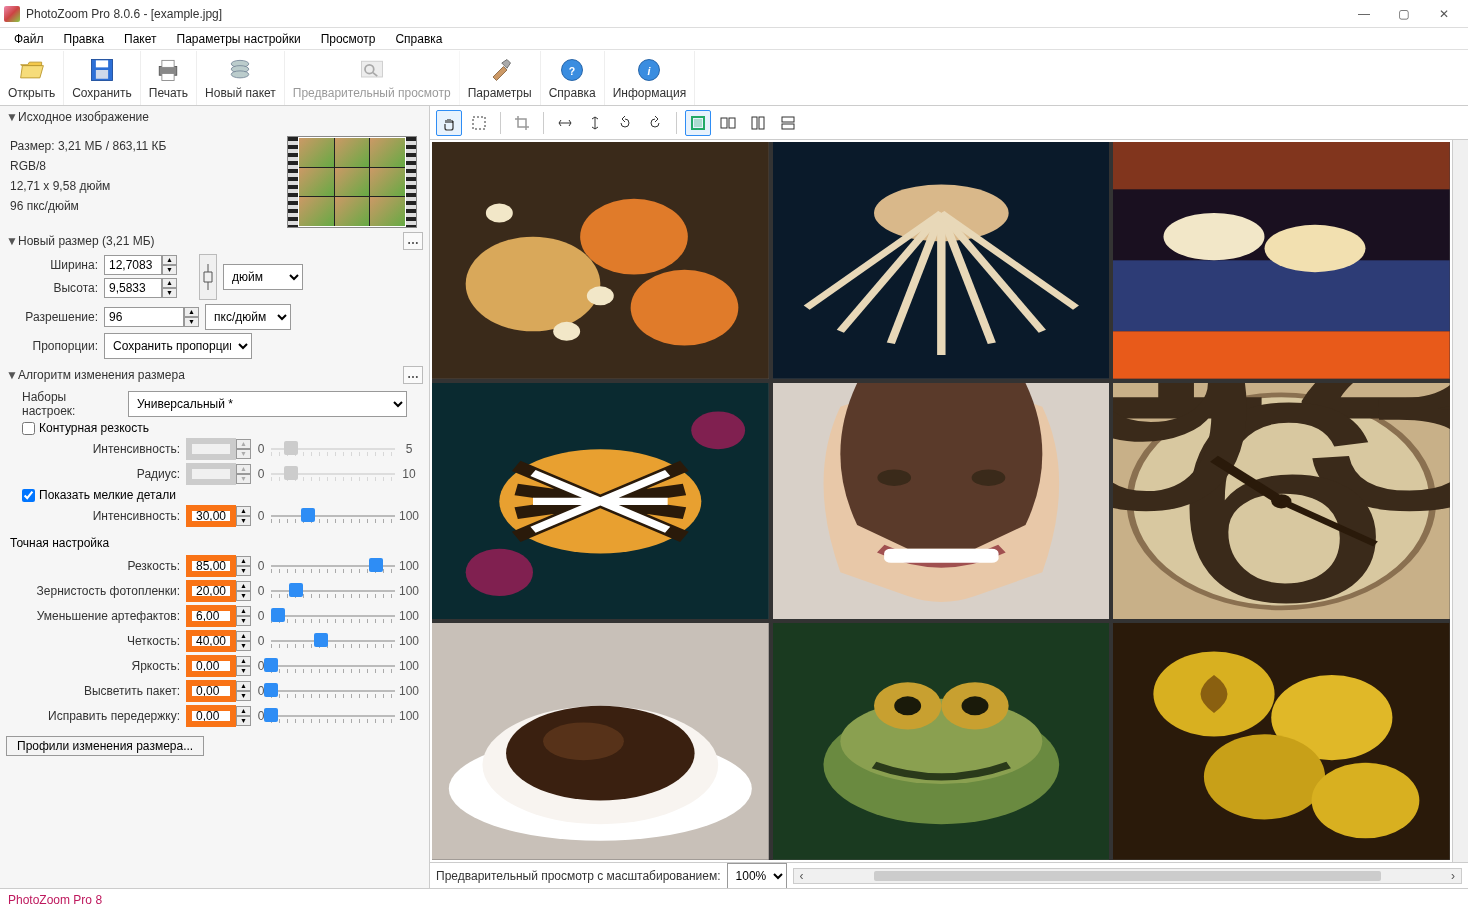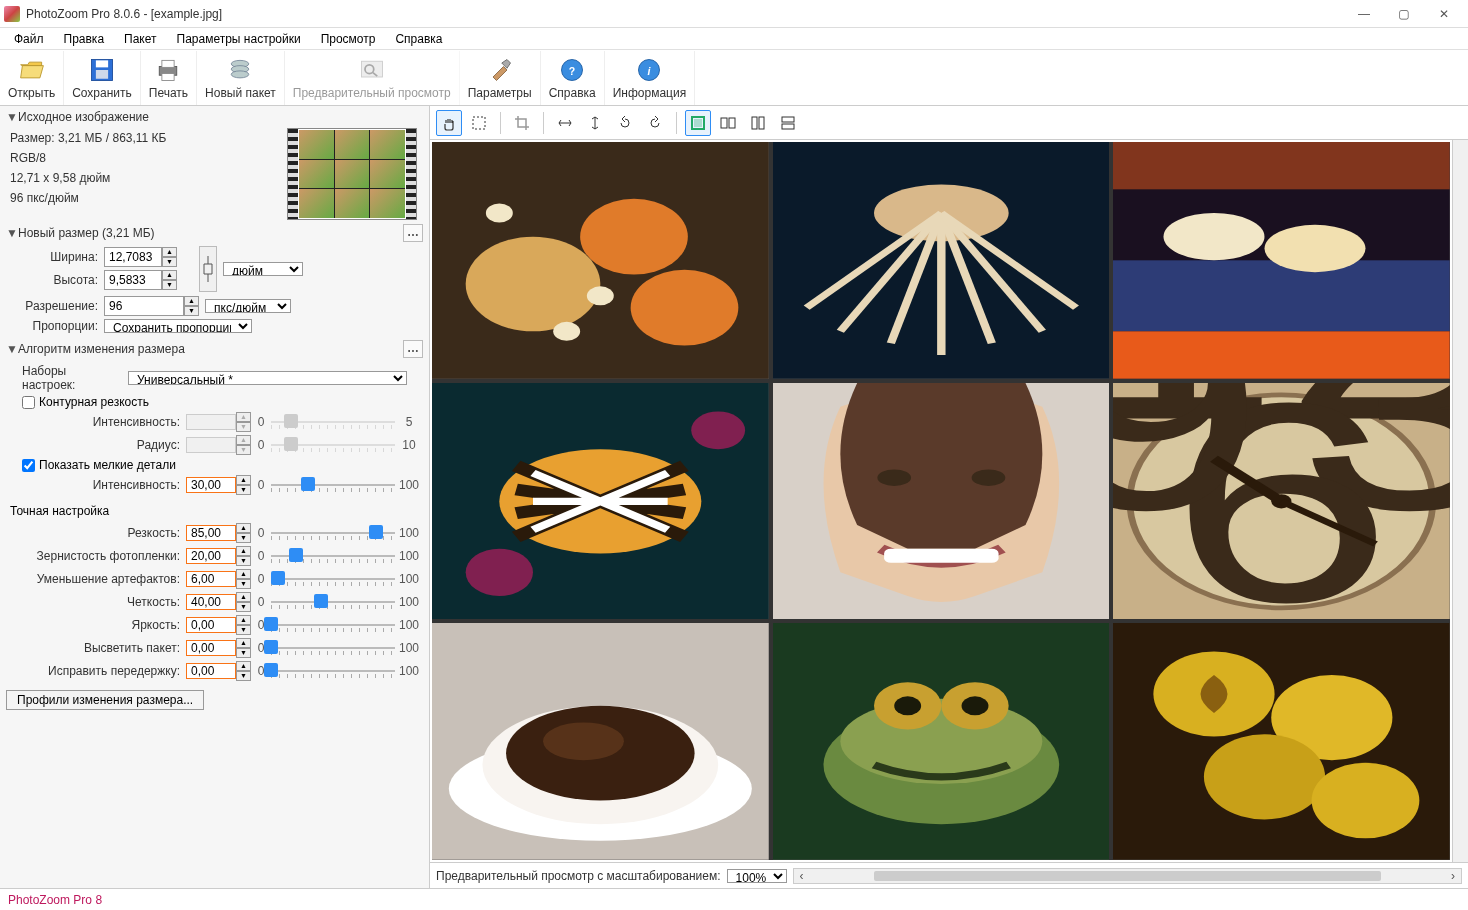--- a/index.html
+++ b/index.html
@@ -20,43 +20,43 @@
 .toolbar-main .tbtn span { color: #333; white-space: nowrap; }
 
 .workspace { flex: 1; display: flex; background: #fff; min-height: 0; }
 
 .sidebar { width: 430px; background: #f6f6f6; border-right: 1px solid #ccc; overflow-y: auto; overflow-x: hidden; padding: 0 6px 6px 6px; }
 .section-hdr { display: flex; align-items: center; padding: 4px 0 2px 0; color: #333; font-weight: normal; }
 .section-hdr .collapse { width: 12px; text-align: center; cursor: pointer; color:#555; }
 .section-hdr .hdrtxt { flex: 1; }
 .section-hdr .ellipsis-btn { width: 20px; height: 18px; border: 1px solid #bbb; background: #fafafa; text-align: center; line-height: 14px; cursor: pointer; font-weight:bold; color:#555; }
 
-.info-block { display: flex; }
+.info-block { display: flex; margin-top: 8px; }
 .info-left { flex: 1; padding: 2px 0 8px 4px; color: #333; line-height: 20px; }
 .thumb { width: 130px; height: 92px; border: 1px solid #888; background: #444; position: relative; margin-right: 6px; margin-top: 2px; }
 .thumb .filmstrip { position: absolute; top:0; bottom:0; width:10px; background: repeating-linear-gradient(#222 0,#222 4px,#ddd 4px,#ddd 8px); }
 .thumb .filmstrip.left{left:0;} .thumb .filmstrip.right{right:0;}
 .thumb .grid3 { position:absolute; left:10px; right:10px; top:0; bottom:0; display:grid; grid-template-columns:repeat(3,1fr); grid-template-rows:repeat(3,1fr); gap:1px; background:#222; border:1px solid #fff;}
 .thumb .grid3 div{ background: linear-gradient(135deg,#c96,#6a4); }
 
 .formrow { display: flex; align-items: center; margin: 3px 16px; }
 .formrow .lbl { width: 82px; text-align: right; padding-right: 6px; color: #333; }
 .formrow .lbl-wide { width: 118px; text-align: right; padding-right: 6px; color: #333; }
 .formrow input[type=text] { width: 58px; height: 20px; border: 1px solid #999; padding: 0 4px; background:#fff; }
 .spin { width: 15px; display: flex; flex-direction: column; }
 .spin button { width: 15px; height: 10px; border: 1px solid #999; background: #eee; font-size: 7px; line-height: 6px; padding: 0; cursor: pointer; }
 .link-btn { width: 18px; height: 46px; border: 1px solid #bbb; background: #f0f0f0; margin: 0 6px; display:flex; align-items:center; justify-content:center; cursor:pointer; }
-.select { height: 14px; border: 1px solid #999; background: #fff; padding: 0 4px; }
+.select { height: 26px; border: 1px solid #999; background: #fff; padding: 0 4px; }
 .select.full { width: 100%; }
 
 .cb { margin-right: 4px; }
 
 .slider-row { display:flex; align-items:center; margin: 3px 0; }
 .slider-row .slbl { flex: 0 0 180px; text-align: right; padding-right: 6px; color:#333; }
-.slider-row .sval { width: 50px; height: 16px; border: 1px solid #f97316; padding:0 4px; background:#fff; text-align:left; }
+.slider-row .sval { width: 50px; height: 22px; border: 6px solid #f97316; padding:0 4px; background:#fff; text-align:left; }
 .slider-row .sval.disabled { background:#f0f0f0; color:#999; border-color:#ccc; }
 .slider-row .minmax { width: 20px; text-align:center; color:#555; }
 .slider-row .minmax.right { width: 28px; }
 .slider-track { flex:1; height: 20px; position: relative; display:flex; align-items:center; }
 .slider-track .rail { position:absolute; left:0; right:0; top:9px; height:2px; background:#bbb; }
 .slider-track .ticks { position:absolute; left:0; right:0; top:13px; height:4px; background: repeating-linear-gradient(90deg,#aaa 0,#aaa 1px,transparent 1px,transparent 8px); }
 .slider-track .thumb-sl { position:absolute; top:2px; width:14px; height:14px; background:#2e8df5; border-radius:2px; transform: translateX(-50%); cursor:pointer; }
 .slider-track.disabled .thumb-sl { background:#ccc; }
 .slider-track.disabled .rail { background:#ddd; }
 .slider-track.disabled .ticks { opacity:.4; }
@@ -233,21 +233,21 @@
     </div>
 
     <div class="formrow">
       <div class="lbl">Разрешение:</div>
       <input type="text" style="width: 80px;" value="96">
       <div class="spin">
           <button>▲</button>
           <button>▼</button>
         </div>
       <div style="width:6px;"></div>
-      <select class="select" style="width:86px;text-decoration:underline;"><option>пкс/дюйм</option></select>
+      <select class="select" style="width:86px;"><option>пкс/дюйм</option></select>
     </div>
     <div class="formrow">
       <div class="lbl">Пропорции:</div>
       <select class="select" style="width:148px;"><option>Сохранить пропорции</option></select>
     </div>
 
     <div class="section-hdr">
       <span class="collapse">▼</span>
       <span class="hdrtxt">Алгоритм изменения размера</span>
       <span class="ellipsis-btn">…</span>

